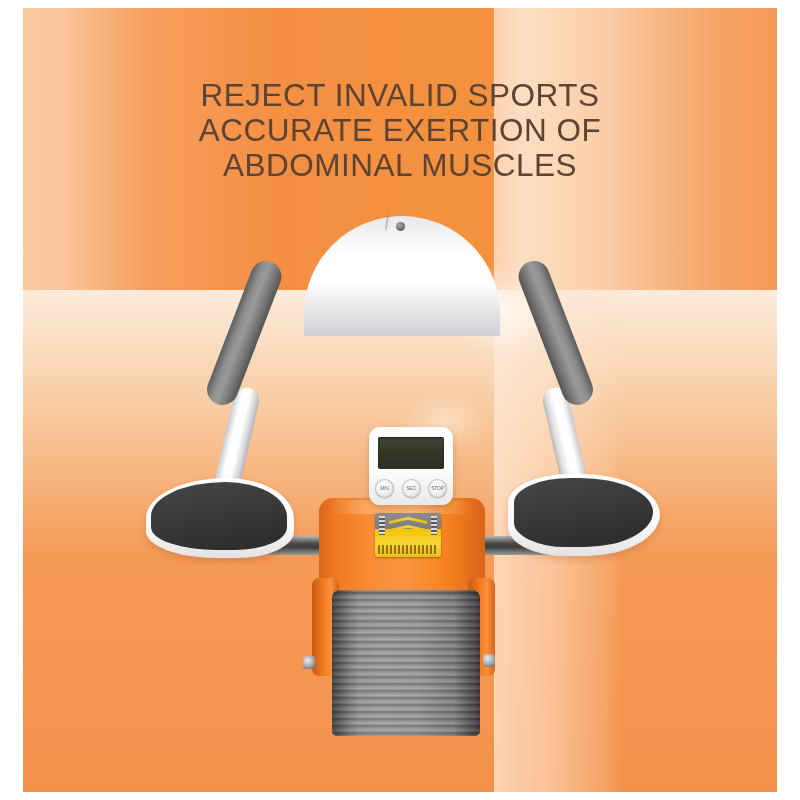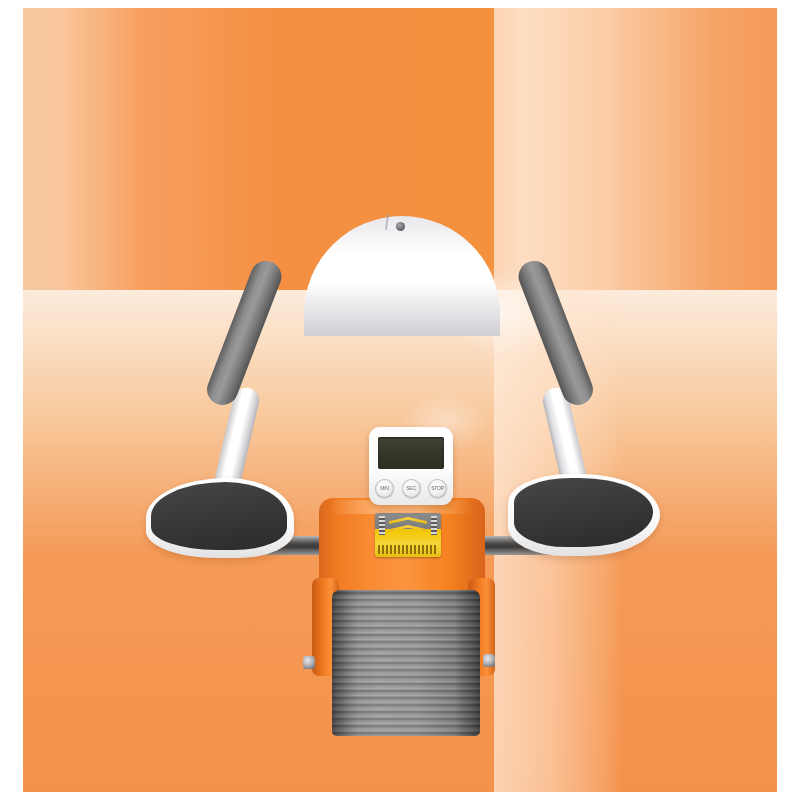--- a/index.html
+++ b/index.html
@@ -209,20 +209,23 @@
 <div id="stage">
 
   <div class="bg-frame">
     <div class="bg-lower"></div>
     <div class="bg-upper"></div>
     <div class="bg-rightband"></div>
     <div class="bg-glow"></div>
     <div class="bg-glow2"></div>
   </div>
 
+  <div class="headline">REJECT INVALID SPORTS
+ACCURATE EXERTION OF
+ABDOMINAL MUSCLES</div>
 
   <div class="product">
 
     <div class="crossbar"></div>
 
     <div class="leg leg-l"></div>
     <div class="leg leg-r"></div>
 
     <div class="grip grip-l"></div>
     <div class="grip grip-r"></div>

